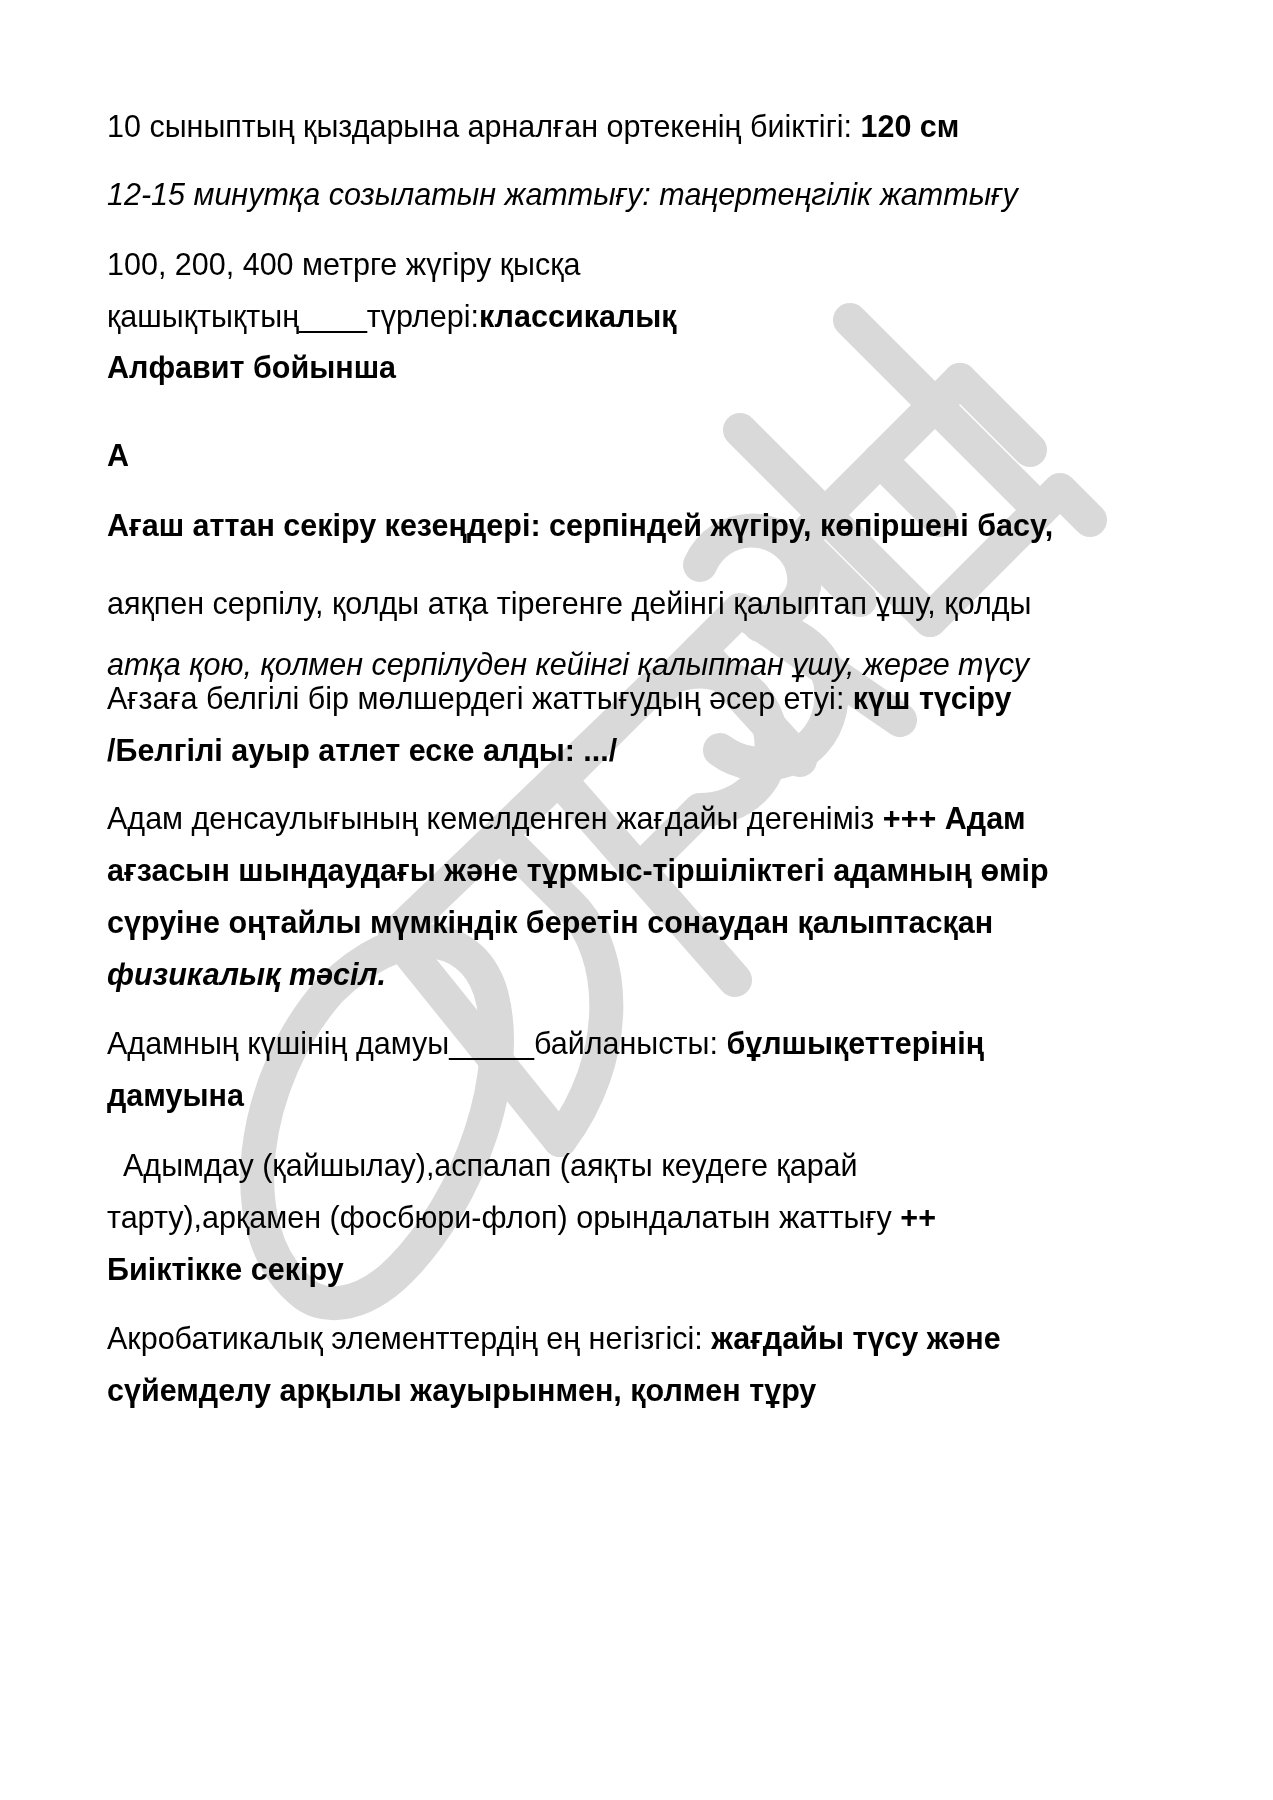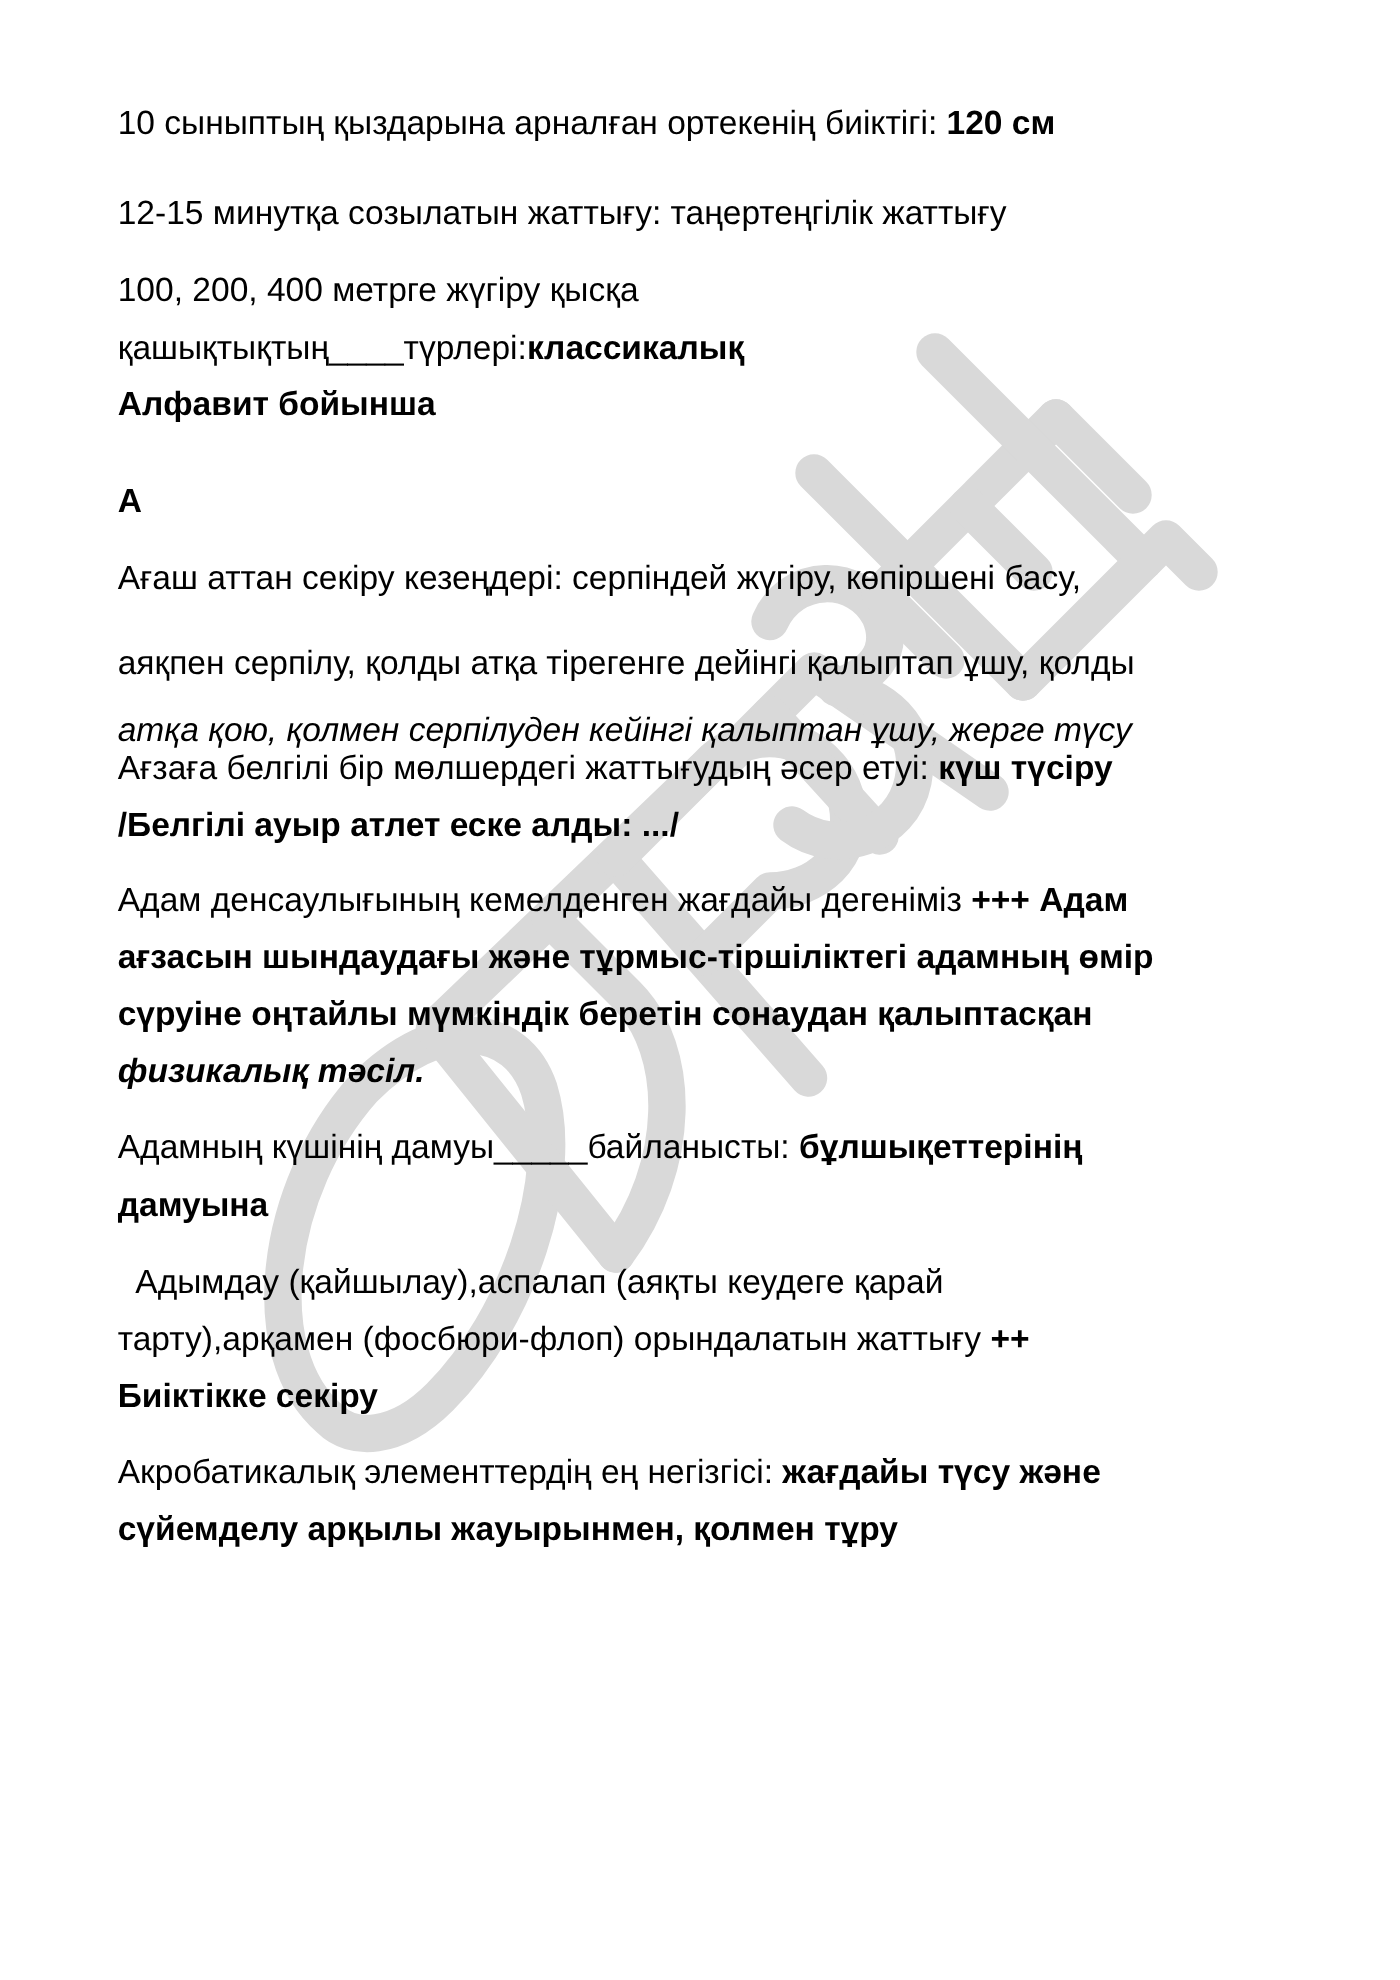--- a/index.html
+++ b/index.html
@@ -87,40 +87,40 @@
       <path d="M960 380 L 1030 450"></path>
 
       <path d="M740 430 L 930 620"></path>
       <path d="M850 320 L 1040 510"></path>
       <path d="M930 620 L 1060 490 L 1090 520"></path>
     </g>
   </svg>
 
   <div class="content">
 
-    <div class="line" style="top:94px;">
+    <div class="line" style="top:108px;">
       <span>10 сыныптың қыздарына арналған ортекенің биіктігі: </span><span class="b">120 см</span>
     </div>
 
-    <div class="line" style="top:176px;">
+    <div class="line" style="top:176px;font-style:italic;">
       <span>12-15 минутқа созылатын жаттығу: таңертеңгілік жаттығу</span>
     </div>
 
     <div class="line" style="top:246px;">
       <span>100, 200, 400 метрге жүгіру қысқа</span>
     </div>
     <div class="line" style="top:298px;">
       <span>қашықтықтың____түрлері:</span><span class="b">классикалық</span>
     </div>
 
     <div class="line b" style="top:349px;">Алфавит бойынша</div>
 
     <div class="line b" style="top:437px;">А</div>
 
-    <div class="line" style="top:507px;">Ағаш аттан секіру кезеңдері: серпіндей жүгіру, көпіршені басу,</div>
+    <div class="line" style="top:507px;font-weight:bold;">Ағаш аттан секіру кезеңдері: серпіндей жүгіру, көпіршені басу,</div>
     <div class="line" style="top:569px;margin-top:16px;">аяқпен серпілу, қолды атқа тірегенге дейінгі қалыптап ұшу, қолды</div>
     <div class="line" style="top:646px;font-style:italic;">атқа қою, қолмен серпілуден кейінгі қалыптан ұшу, жерге түсу</div>
 
     <div class="line" style="top:680px;">
       <span>Ағзаға белгілі бір мөлшердегі жаттығудың әсер етуі: </span><span class="b">күш түсіру</span>
     </div>
     <div class="line b" style="top:732px;">/Белгілі ауыр атлет еске алды: .../</div>
 
     <div class="line" style="top:800px;">
       <span>Адам денсаулығының кемелденген жағдайы дегеніміз </span><span class="b">+++ Адам</span>

